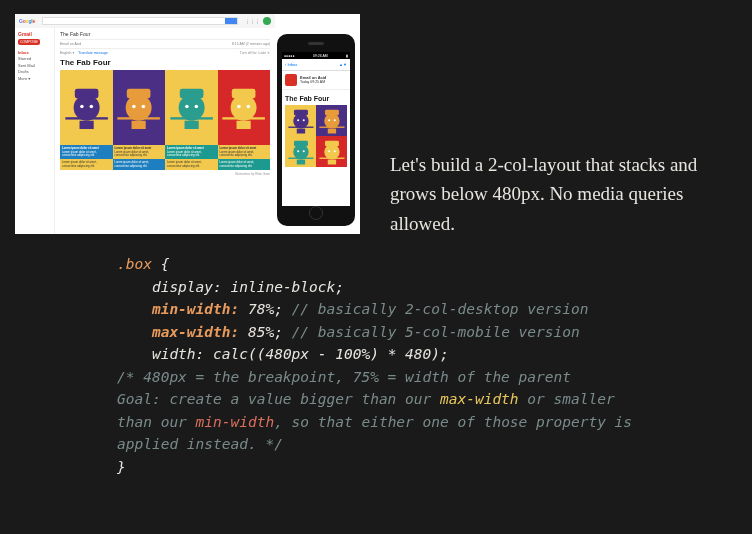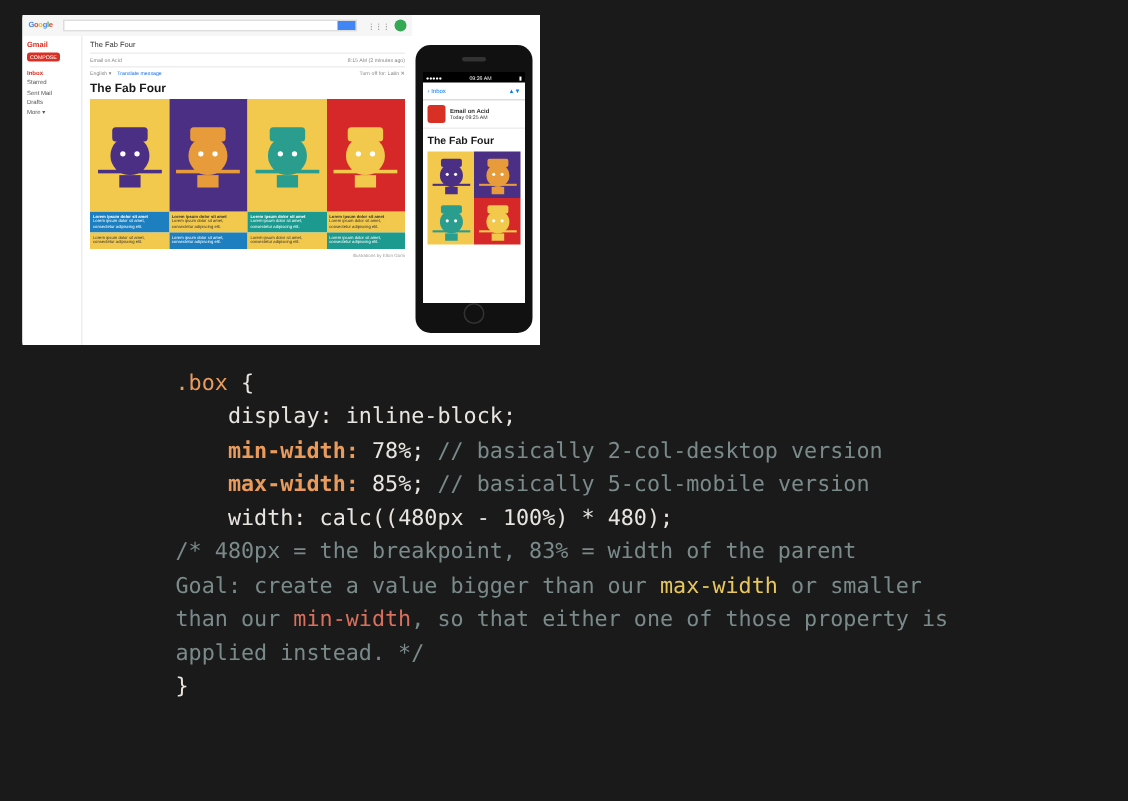--- a/index.html
+++ b/index.html
@@ -293,20 +293,21 @@
     font-family: Georgia, 'Times New Roman', serif;
     color: #f0ede6;
   }
   pre.code {
     font-family: 'Menlo', 'Consolas', monospace;
     font-size: 14.5px;
     line-height: 1.55;
     color: #e8e5e0;
     white-space: pre;
     margin-left: 22px;
+    font-style: italic;
   }
   .tok-sel { color: #e89b5c; }
   .tok-key { color: #e89b5c; font-weight: bold; }
   .tok-cmt { color: #7a8a8a; }
   .tok-hl1 { color: #e8c85c; }
   .tok-hl2 { color: #d96f5c; }
 </style>
 </head>
 <body>
 
@@ -439,26 +440,27 @@
                 <svg class="face-svg" fill="#f2c94c">
                   <use href="#face"></use>
                 </svg>
               </div>
           </div>
         </div>
       </div>
     </div>
   </div>
 
+  <div class="description">Let's build a 2-col-layout that stacks and grows below 480px. No media queries allowed.</div>
 </div>
 
 <div class="code-section">
 <pre class="code"><span class="tok-sel">.box</span> {
     <span>display</span>: <span>inline-block;</span>
     <span class="tok-key">min-width:</span> <span>78%;</span> <span class="tok-cmt">// basically 2-col-desktop version</span>
     <span class="tok-key">max-width:</span> <span>85%;</span> <span class="tok-cmt">// basically 5-col-mobile version</span>
     <span>width</span>: <span>calc((480px - 100%) * 480);</span>
-<span class="tok-cmt">/* 480px = the breakpoint, 83% = width of the parent</span>
+<span class="tok-cmt">/* 480px = the breakpoint, 75% = width of the parent</span>
 <span class="tok-cmt"><span>Goal: create a value bigger than our </span><span class="tok-hl1">max-width</span><span> or smaller</span></span>
 <span class="tok-cmt"><span>than our </span><span class="tok-hl2">min-width</span><span>, so that either one of those property is</span></span>
 <span class="tok-cmt">applied instead. */</span>
 }</pre>
 </div>
 
 </body></html>

